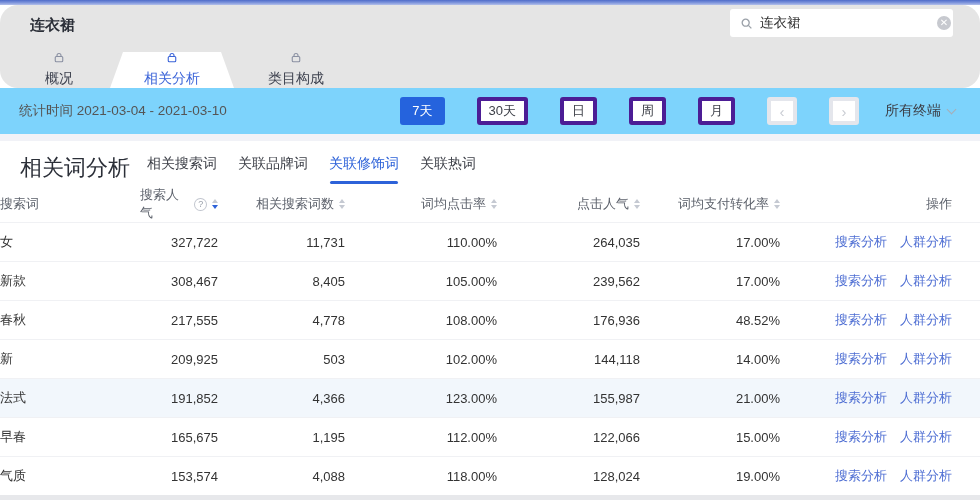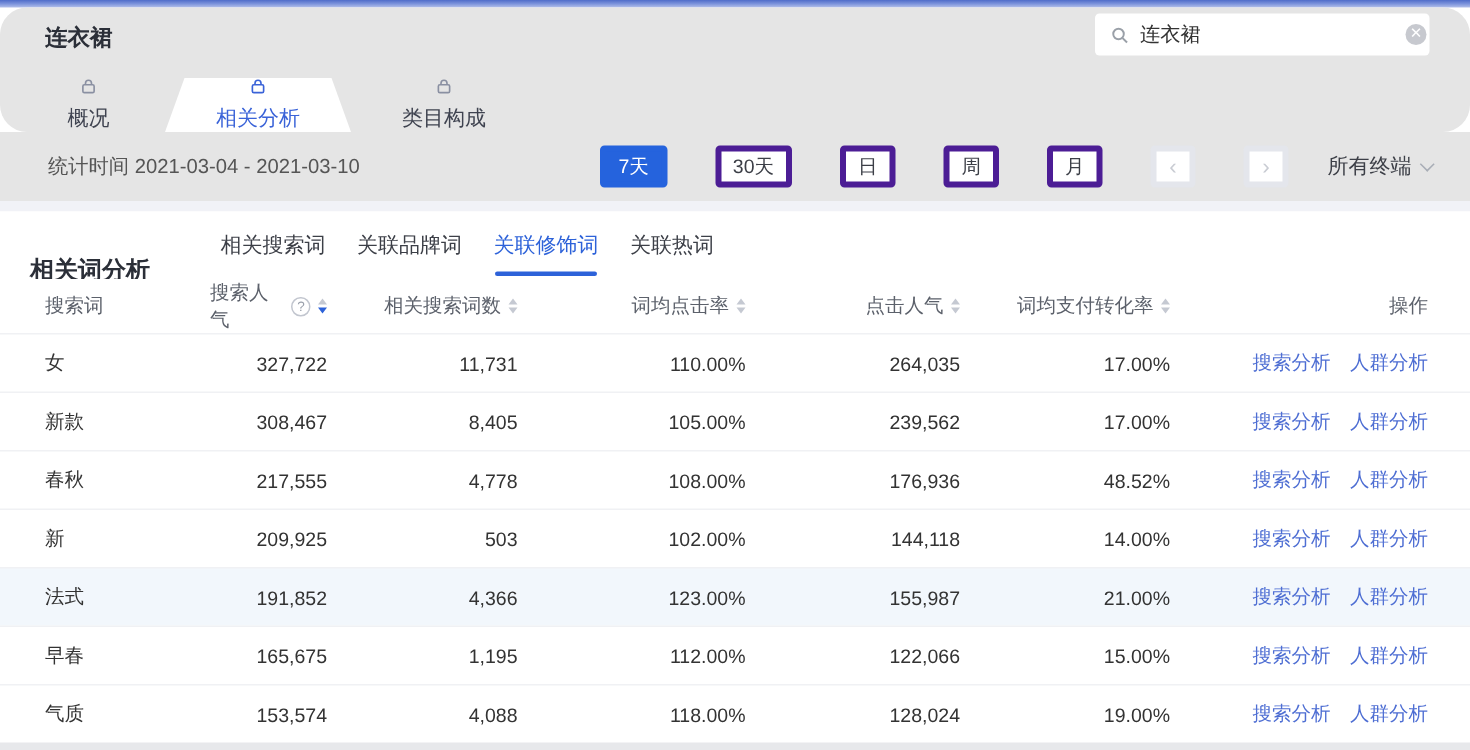--- a/index.html
+++ b/index.html
@@ -28,53 +28,53 @@
   .mtab.active { color:#3a63d8; }
   .mtab.active .bag { color:#3a63d8; }
   .mtab.active::before { content:""; position:absolute; inset:0; background:#fff;
     clip-path:polygon(13px 0, calc(100% - 13px) 0, 100% 100%, 0 100%); z-index:0; }
   .mtab > * { position:relative; z-index:1; }
   .mtab1 { left:14px;  width:90px;  }
   .mtab2 { left:110px; width:124px; }
   .mtab3 { left:244px; width:104px; }
 
   
-  .toolbar { position:absolute; left:0; top:88px; width:980px; height:46px; background:#e5e5e5;
-    display:flex; align-items:center; justify-content:space-between; padding:0 25px 0 32px; }
+  .toolbar { position:absolute; left:0; top:88px; width:980px; height:46px; background:#7dd3fc;
+    display:flex; align-items:center; justify-content:space-between; padding:0 25px 0 19px; }
   .stats-time { font-size:13.5px; color:#555; }
   .controls { display:flex; align-items:center; gap:8px; }
   .pbtn { height:28px; min-width:30px; padding:0 8px; background:#fff; border:4px solid #4c1d95;
     border-radius:3px; font-size:13px; color:#3c3f47; display:flex; align-items:center;
     justify-content:center; cursor:pointer;margin-left:24px; }
   .pbtn.active { background:#2563dd; border-color:#2563dd; color:#fff; }
   .pbtn.arrow { color:#c9ccd3; font-size:15px; border-color:#e4e6ec; }
   .terminal { display:flex; align-items:center; gap:7px; margin-left:18px; font-size:14px;
     color:#3c3f47; cursor:pointer; }
   .chev { width:7px; height:7px; border:solid #a8adb6; border-width:0 1.5px 1.5px 0;
     transform:rotate(45deg); margin-top:-4px; }
 
   .band { position:absolute; left:0; top:134px; width:980px; height:7px; background:#f1f2f7; }
 
   
   .section-head { position:absolute; left:0; top:141px; width:980px; height:45px; background:#fff; }
-  .section-title { position:absolute; left:20px; top:29px; font-size:16px; font-weight:bold; color:#2b2f38; }
+  .section-title { position:absolute; left:20px; top:12px; font-size:22px; font-weight:normal; color:#2b2f38; }
   .stabs { position:absolute; left:147px; top:0; height:45px; display:flex; align-items:center; gap:21px; }
   .stab { position:relative; font-size:14px; color:#3c3f47; cursor:pointer; }
   .stab.active { color:#2d62d9; }
   .stab.active::after { content:""; position:absolute; left:1px; right:1px; bottom:-11px;
     height:3px; background:#2d62d9; border-radius:2px; }
 
   
   .table { position:absolute; left:0; top:186px; width:980px; background:#fff; }
   .thead { display:flex; height:36px; align-items:center; font-size:13px; color:#5c616b; }
   .trow { display:flex; height:39px; align-items:center; font-size:13px; color:#333;
     border-top:1px solid #f0f1f4; }
   .trow.hl { background:#f2f7fc; }
   .c { display:flex; align-items:center; }
-  .c1 { width:140px; padding-left:30px; }
+  .c1 { width:140px; }
   .c2 { width:78px;  justify-content:flex-end; }
   .c3 { width:127px; justify-content:flex-end; }
   .c4 { width:152px; justify-content:flex-end; }
   .c5 { width:143px; justify-content:flex-end; }
   .c6 { width:140px; justify-content:flex-end; }
   .c7 { width:200px; justify-content:flex-end; padding-right:28px; gap:13px; }
   .link { color:#4e6ed3; cursor:pointer; text-decoration:none; }
   .sort { display:flex; flex-direction:column; gap:2px; margin-left:5px; }
   .sort i { width:0; height:0; border-left:3.5px solid transparent; border-right:3.5px solid transparent; }
   .sort .up { border-bottom:4px solid #c5c9d2; }

